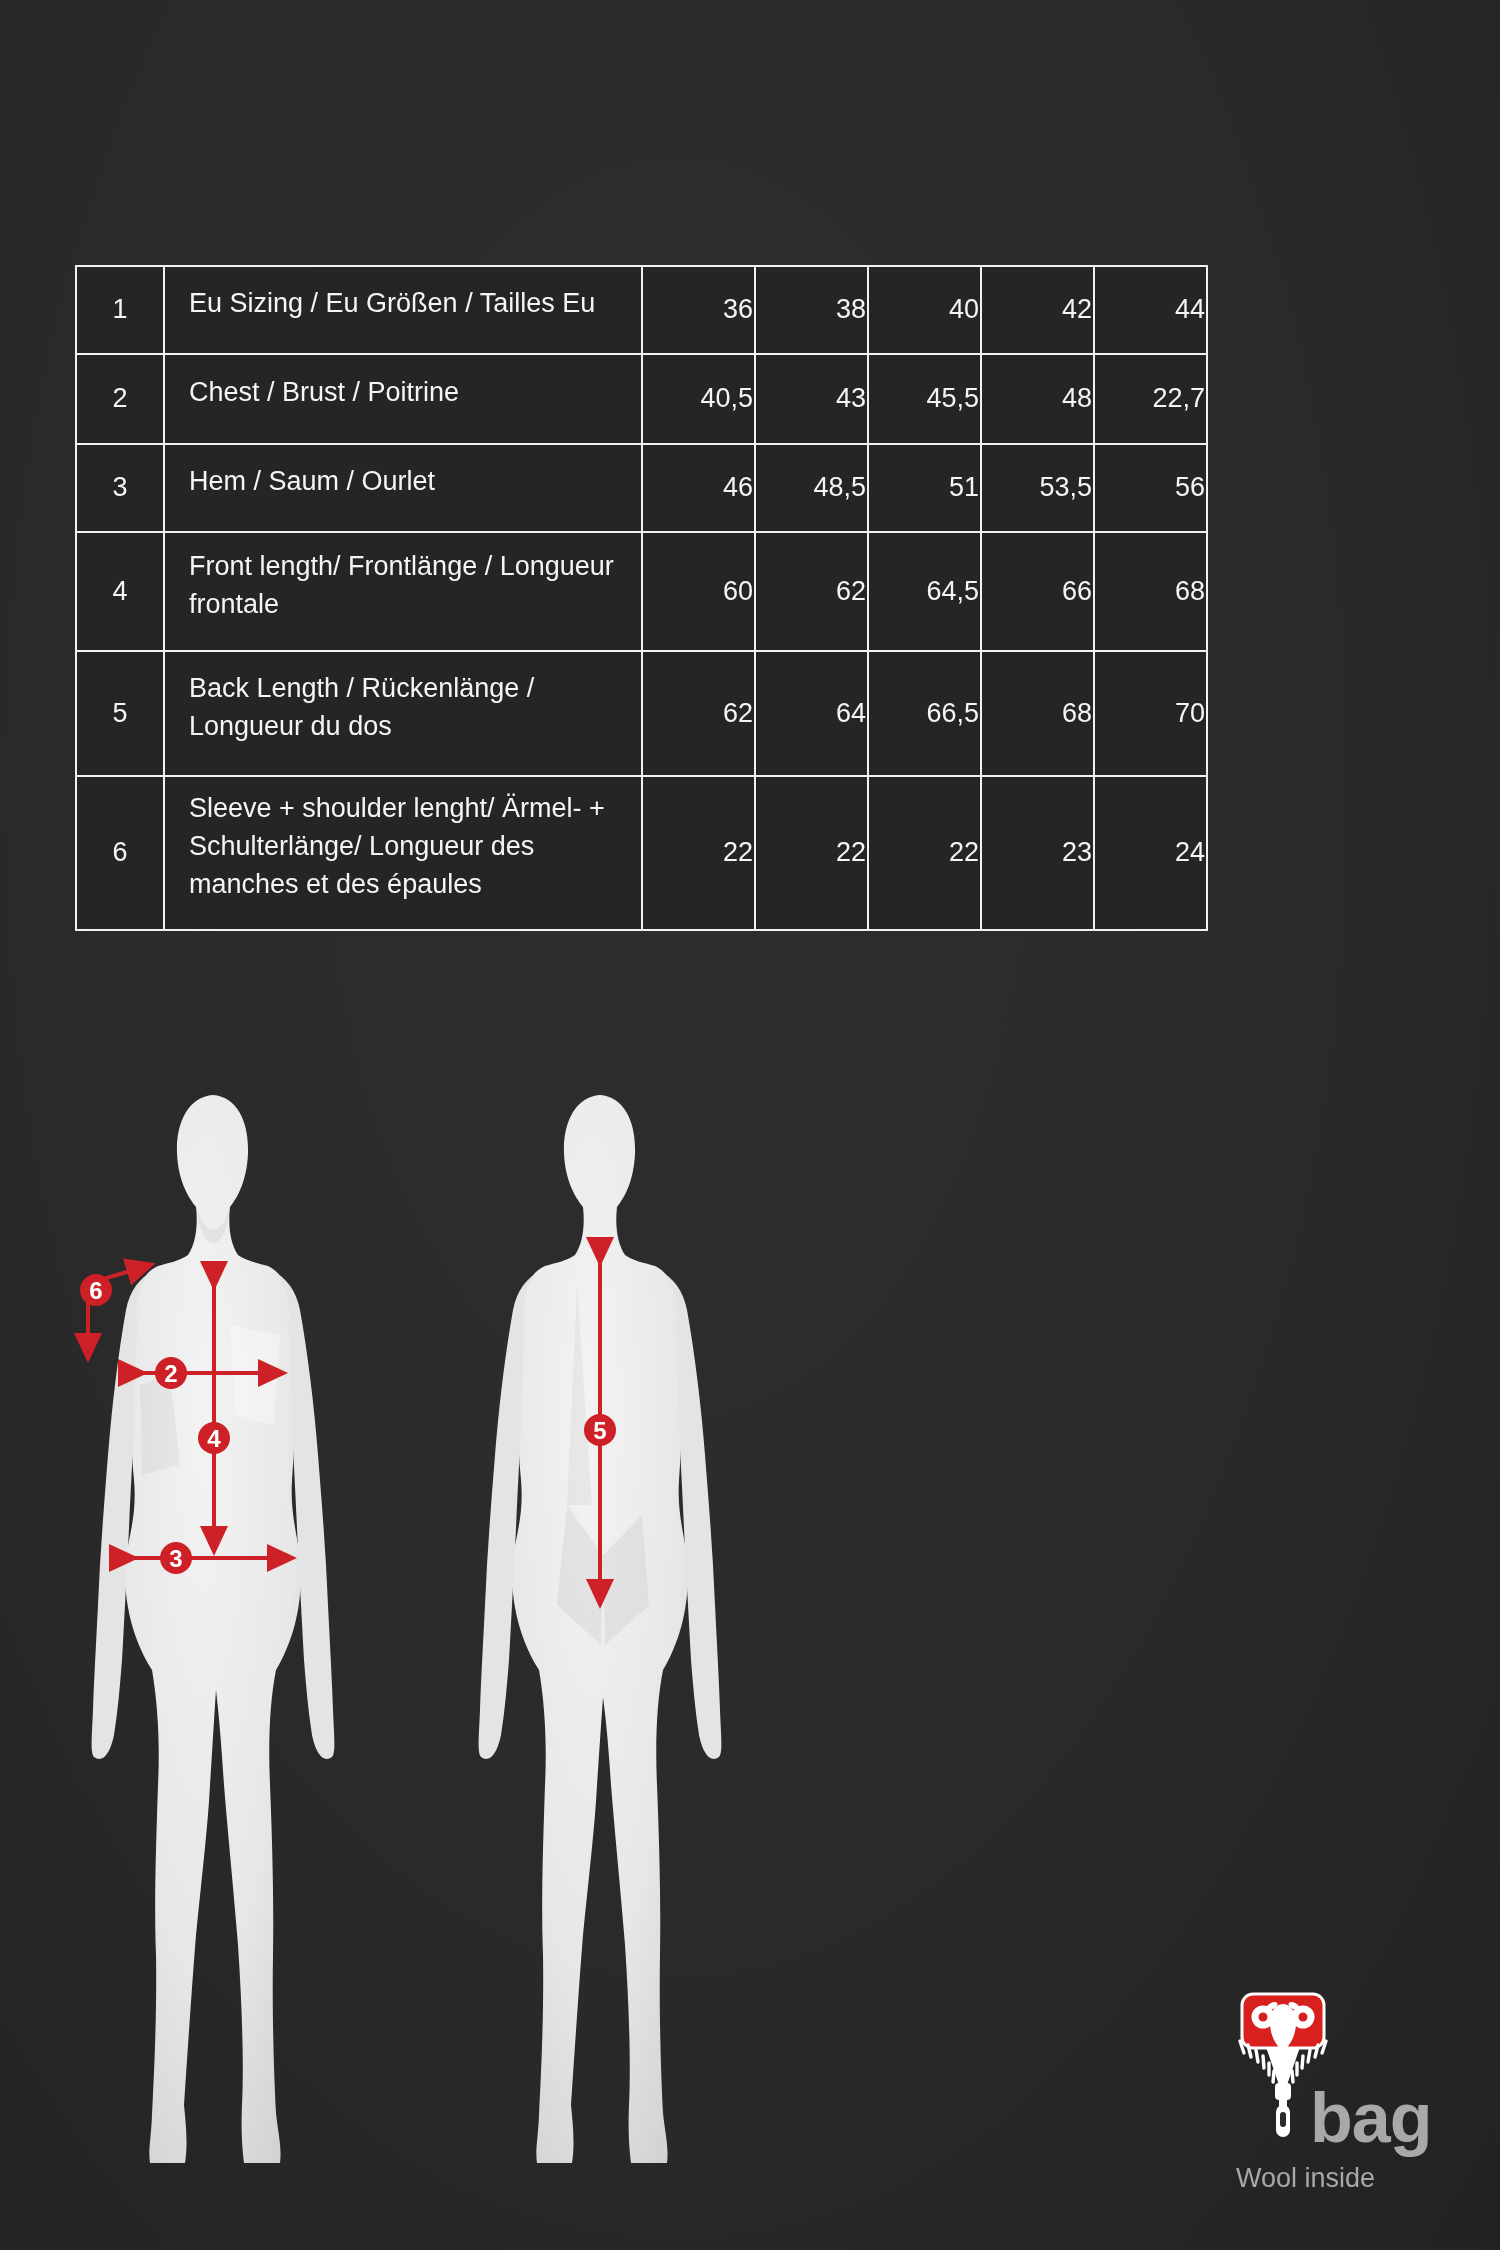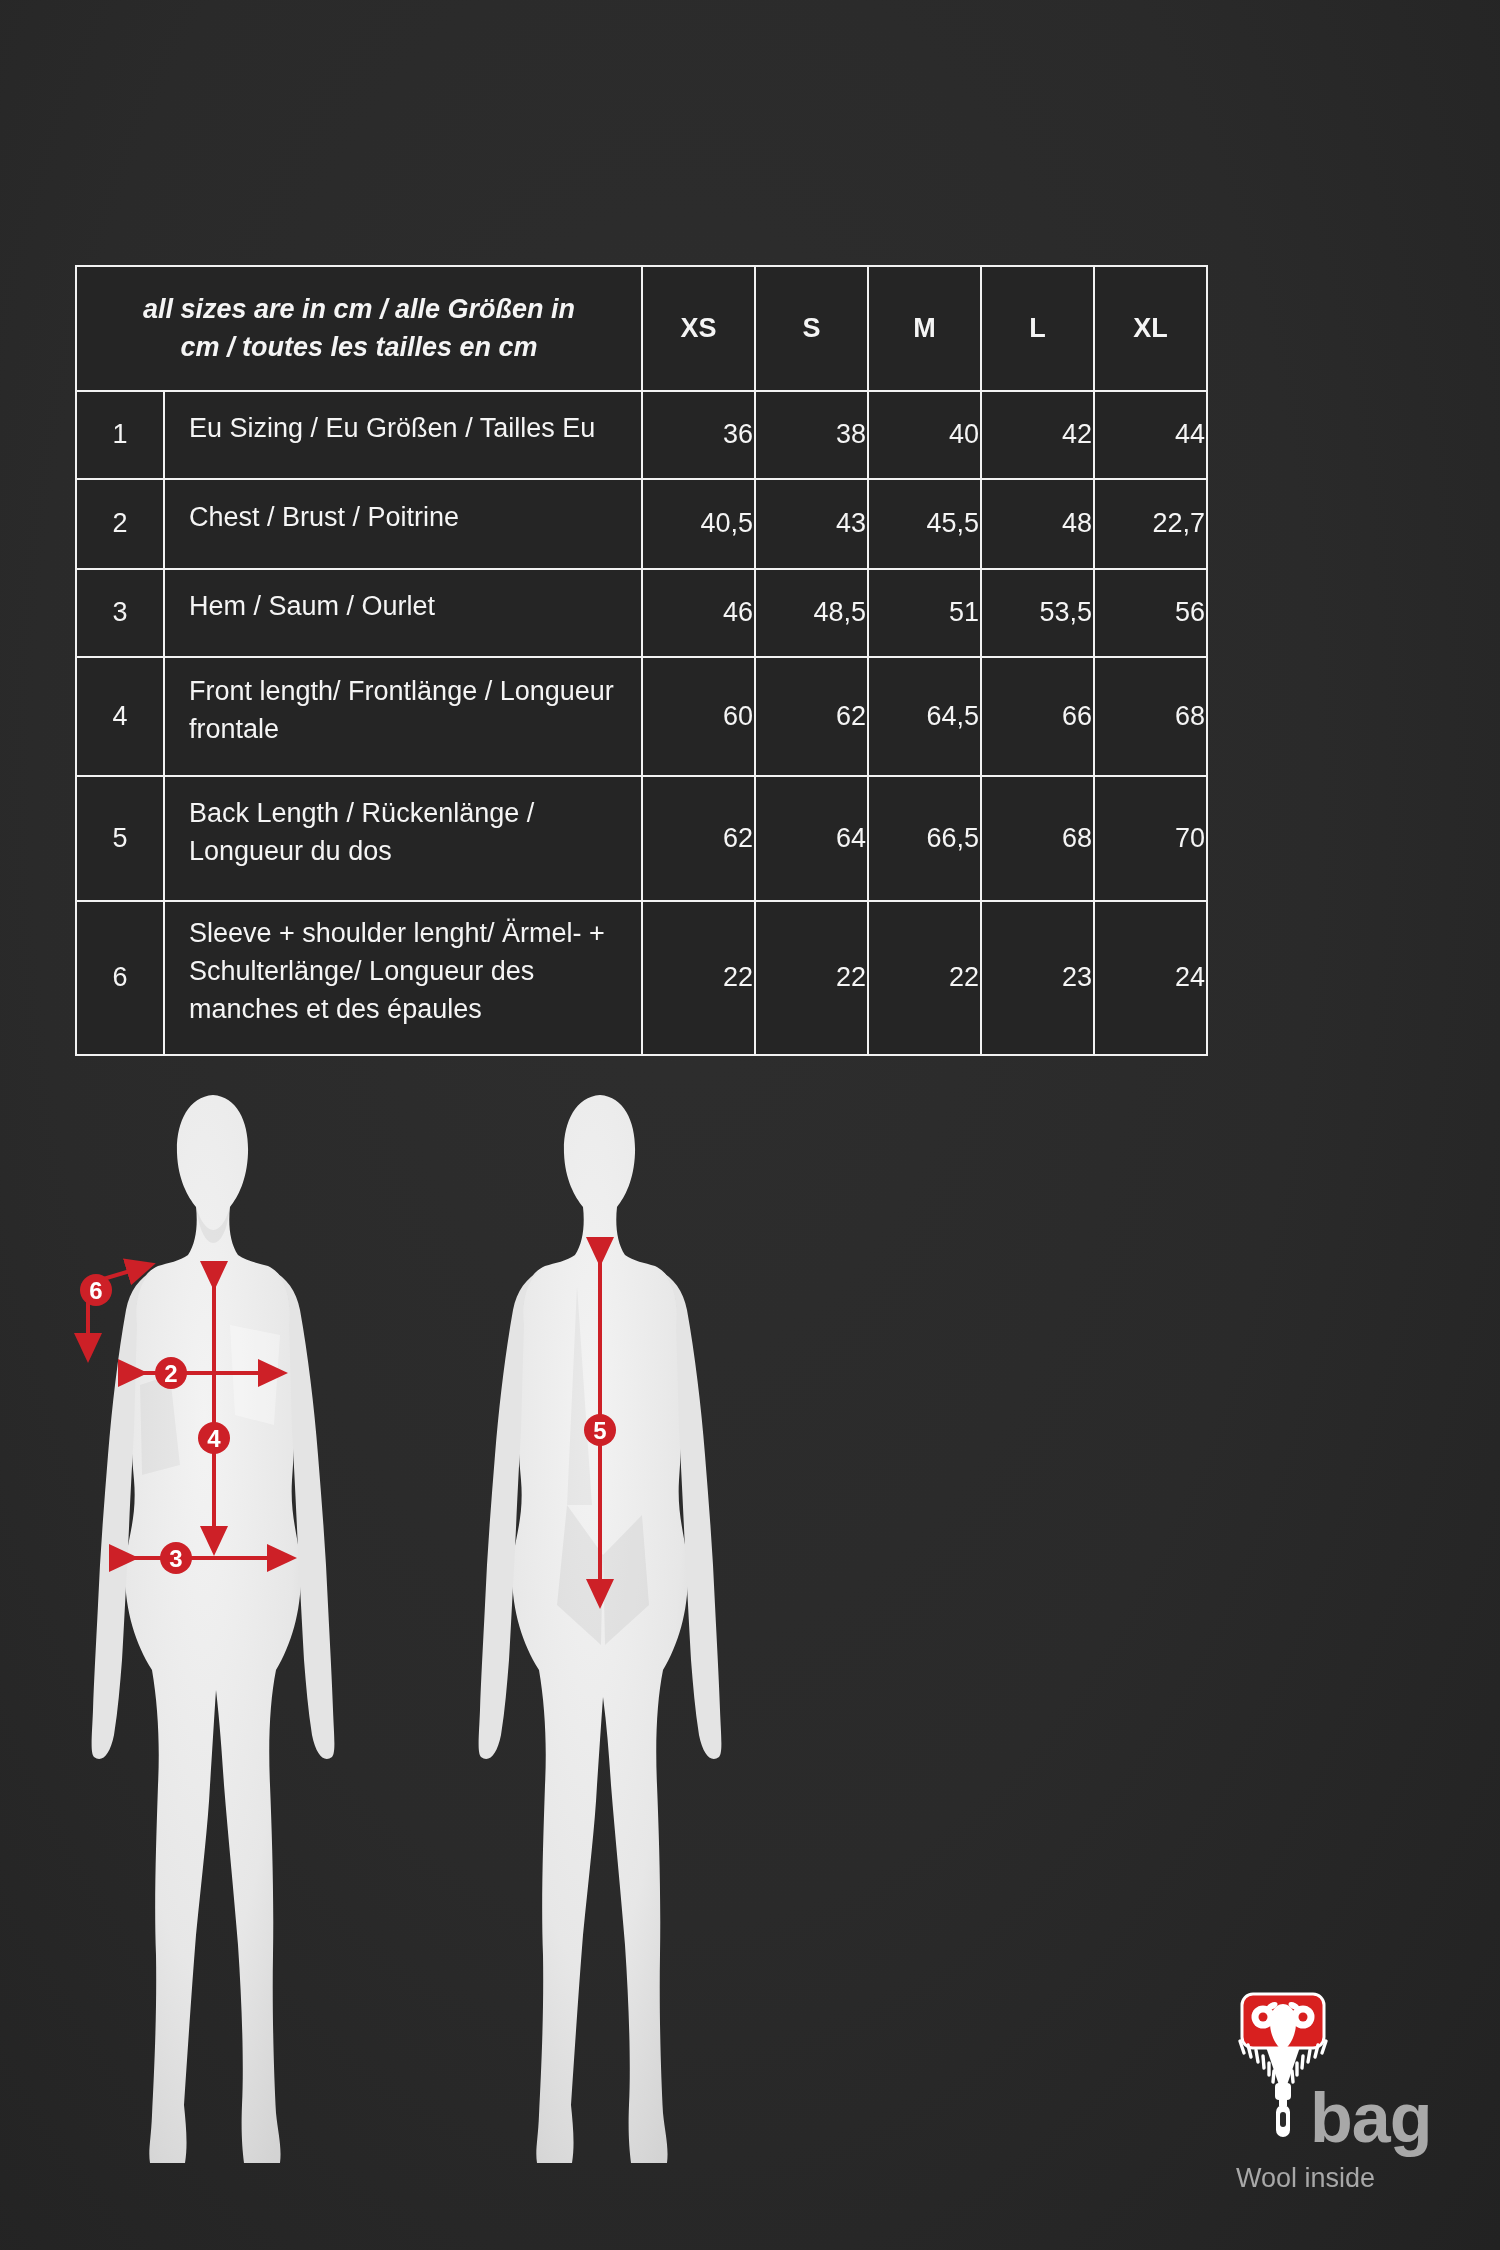--- a/index.html
+++ b/index.html
@@ -63,28 +63,20 @@
     <colgroup>
       <col style="width:88px">
         <col style="width:478px">
       <col style="width:113px">
         <col style="width:113px">
         <col style="width:113px">
       <col style="width:113px">
         <col style="width:113px">
     </colgroup>
     <tbody>
-        <tr class="r-head">
-      <td class="note" colspan="2">all sizes are in cm / alle Größen in cm / toutes les tailles en cm</td>
-      <td class="size-h">XS</td>
-      <td class="size-h">S</td>
-      <td class="size-h">M</td>
-      <td class="size-h">L</td>
-      <td class="size-h">XL</td>
-    </tr>
     <tr class="r1">
       <td class="num">1</td>
       <td class="lbl">Eu Sizing / Eu Größen / Tailles Eu</td>
       <td class="val">36</td>
       <td class="val">38</td>
       <td class="val">40</td>
       <td class="val">42</td>
       <td class="val">44</td>
     </tr>
     <tr class="r2">

